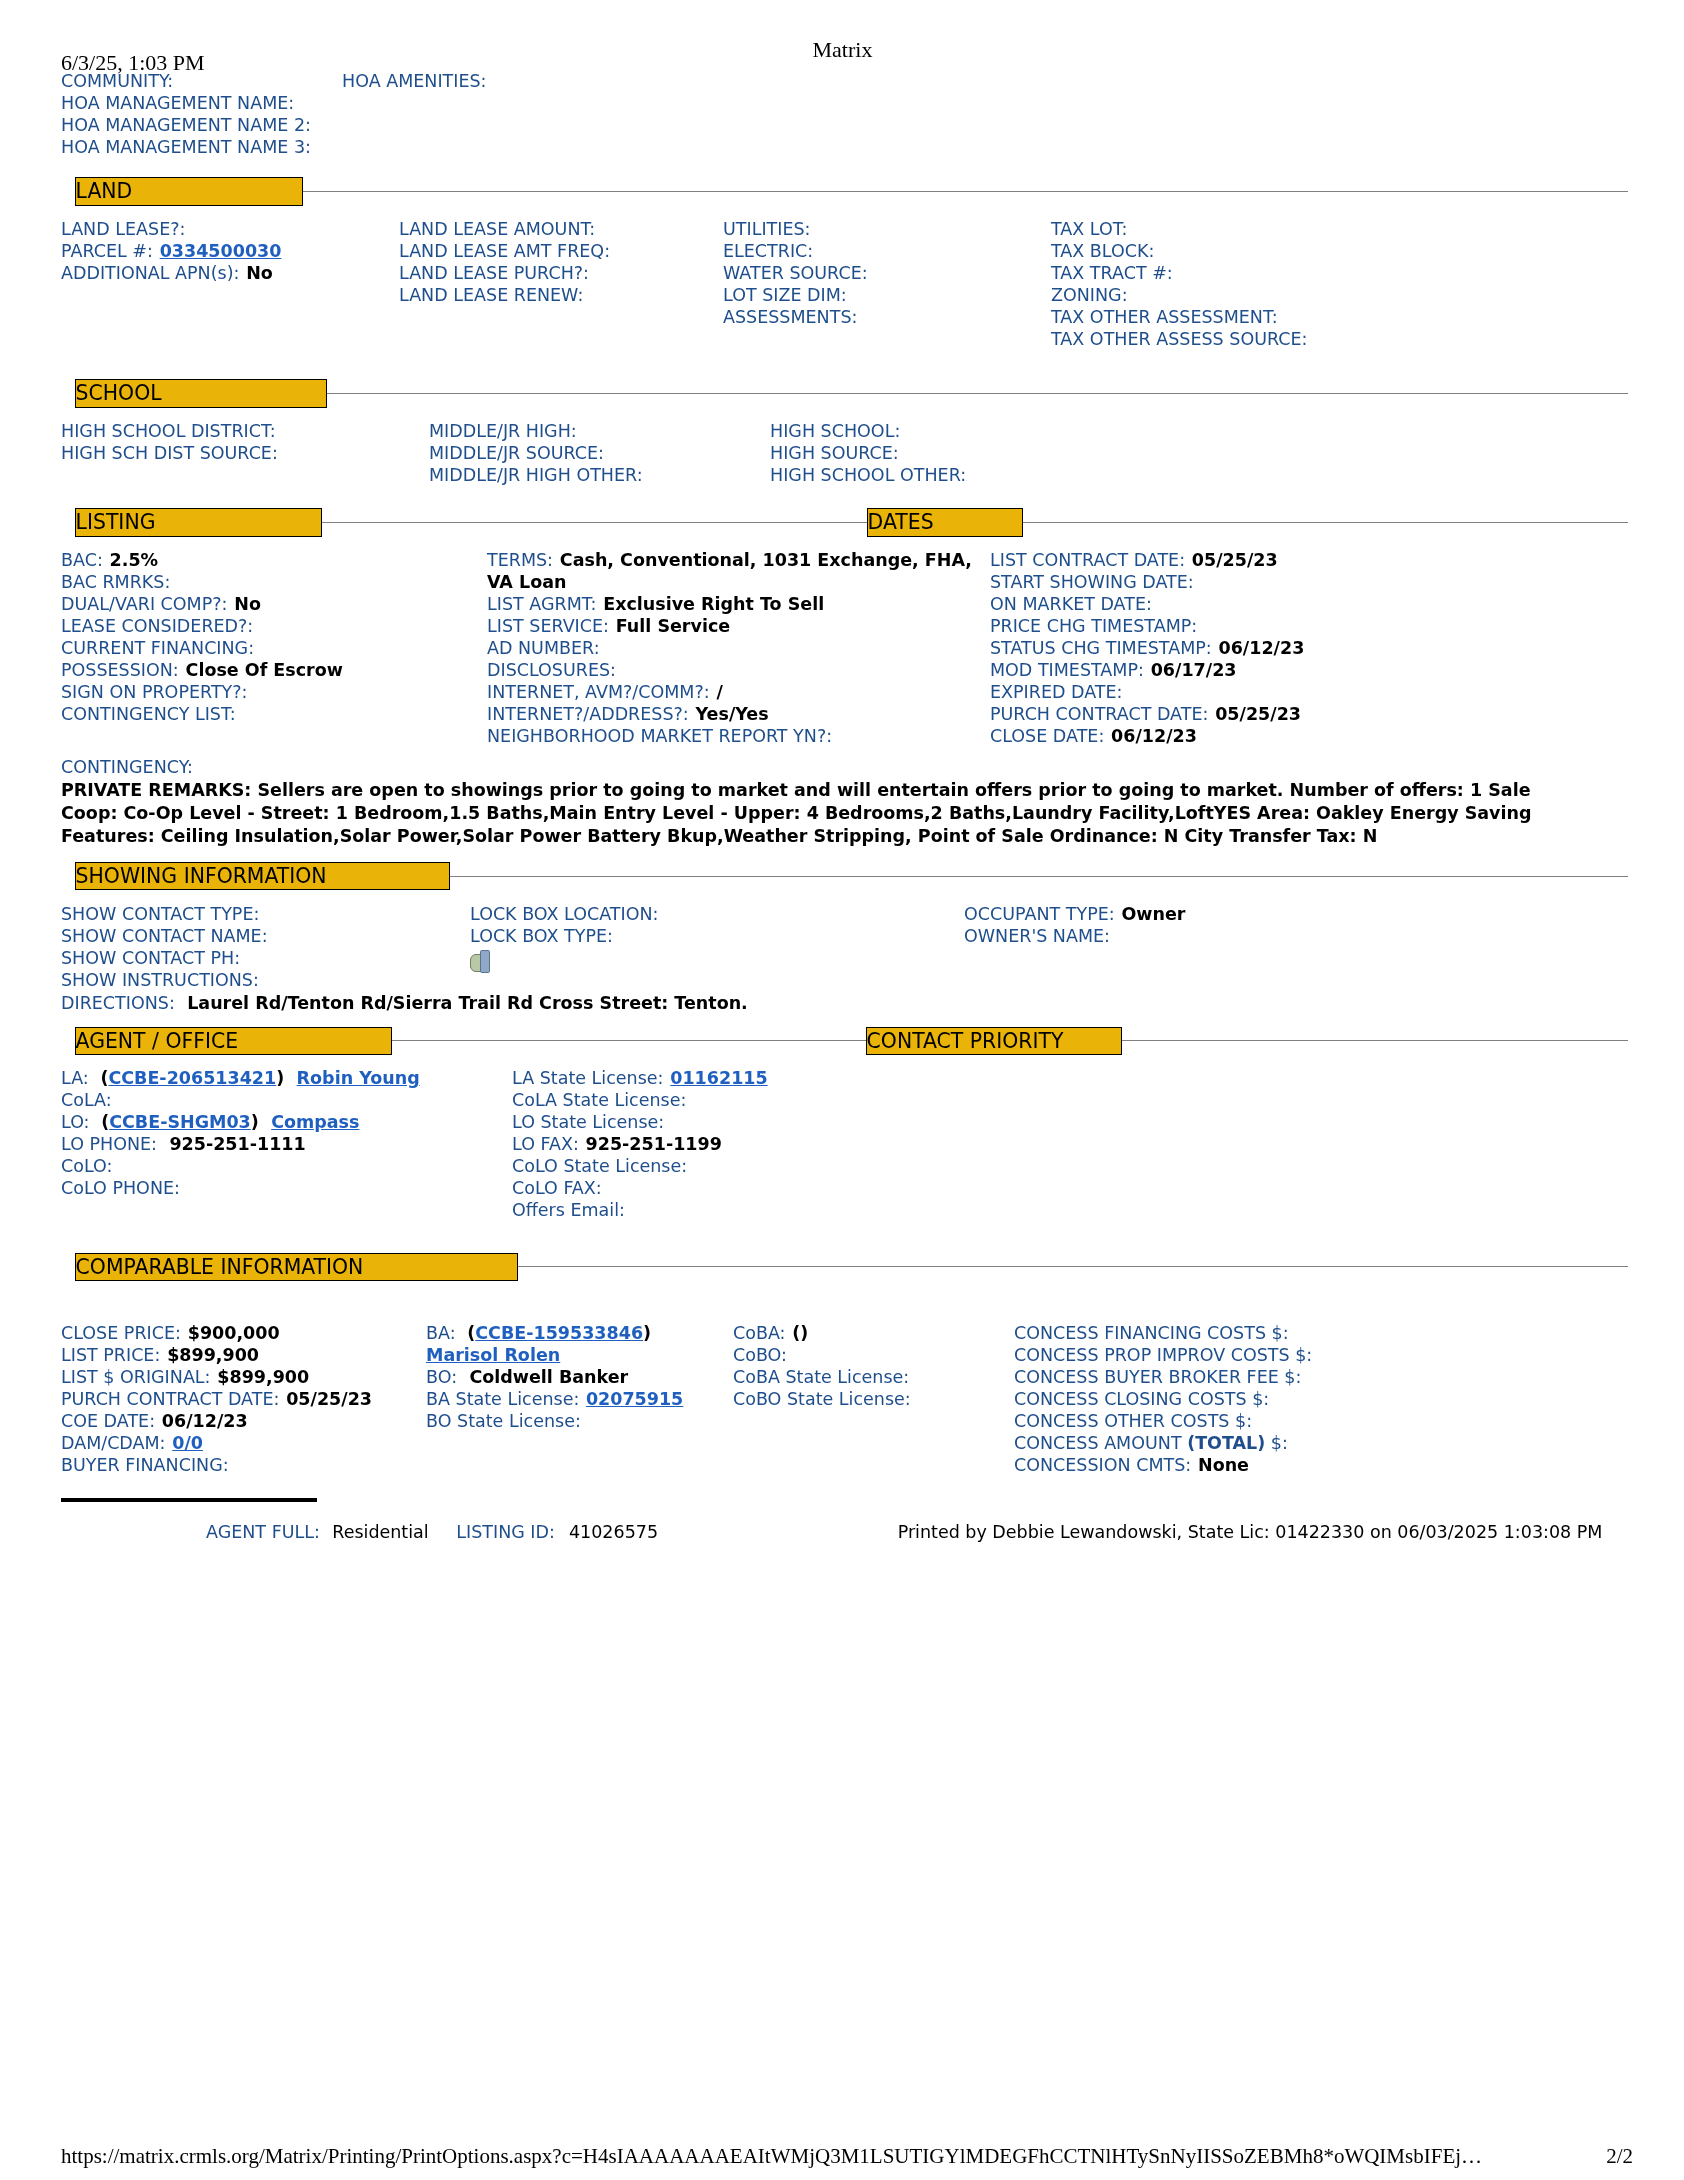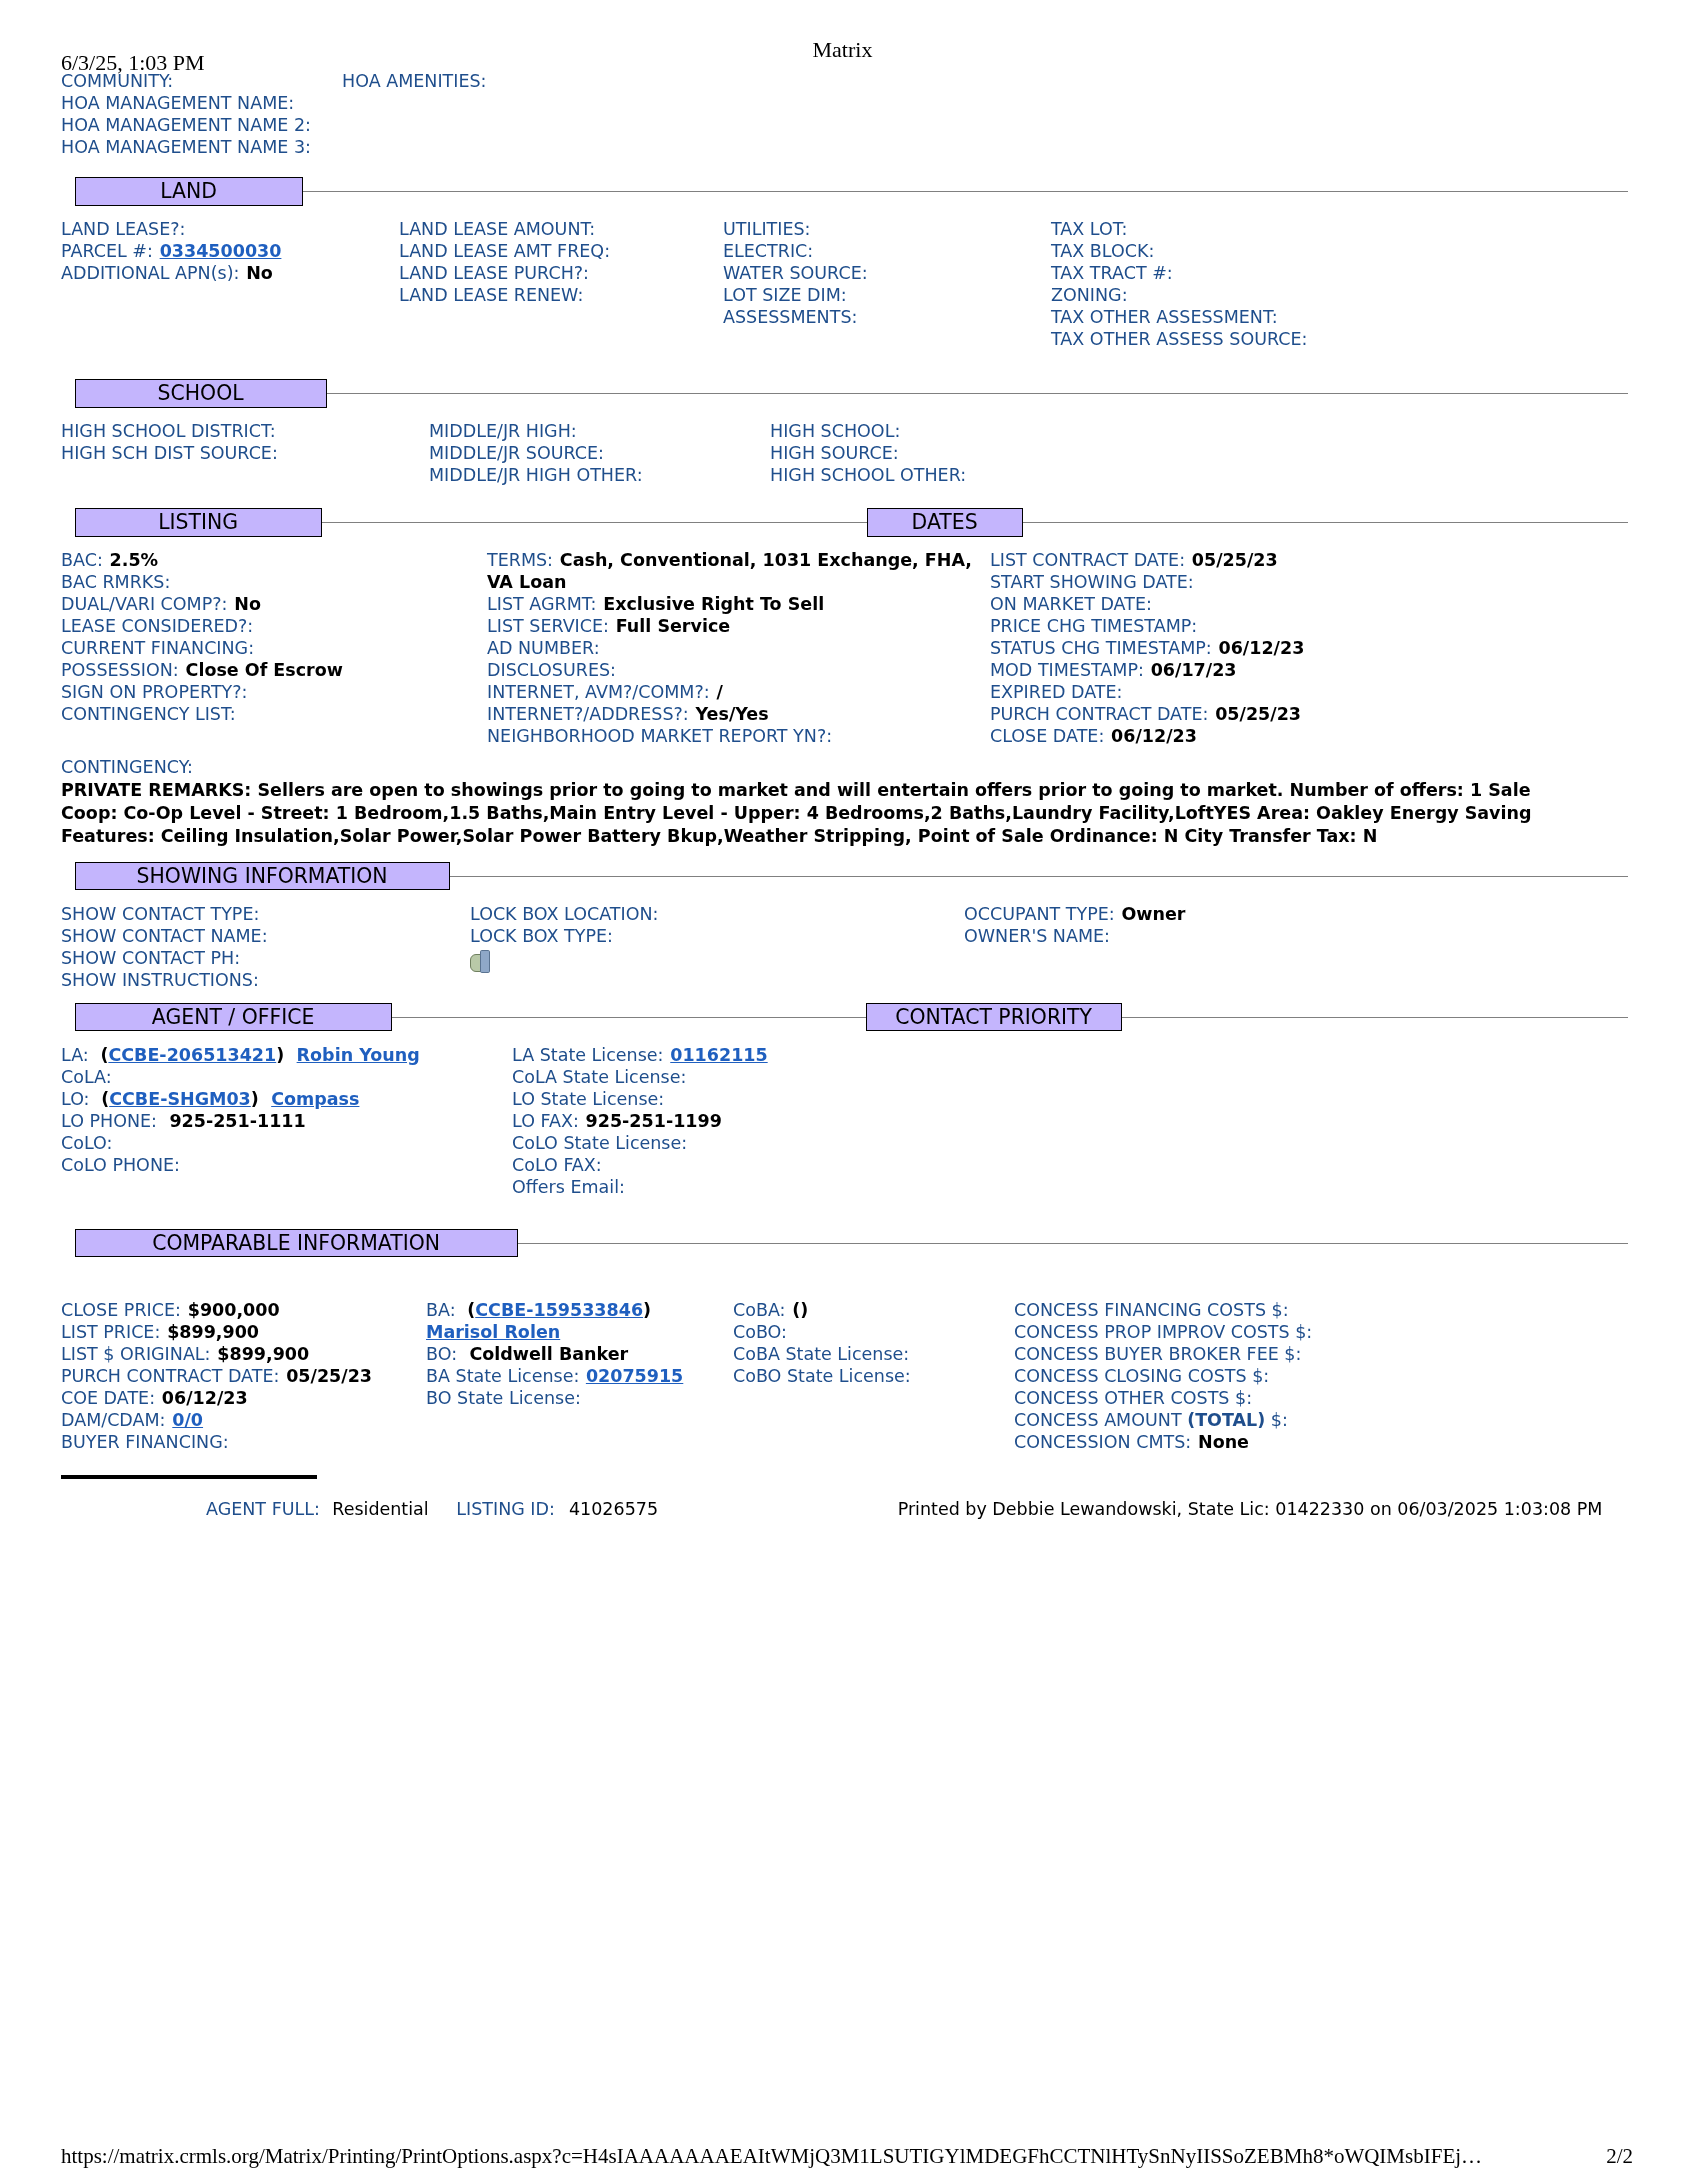--- a/index.html
+++ b/index.html
@@ -67,23 +67,22 @@
     display: flex;
     align-items: center;
     height: 29px;
     margin: 0;
   }
   .banner .cap {
     border: 1.7px solid #000;
     font-family: "DejaVu Sans", sans-serif;
     font-size: 20.4px;
     color: #000;
-    text-align: center;
     padding: 1.7px 0 2.6px 0;
-    background: #c4b5fd;
+    background: #eab308;
     box-sizing: border-box;
     white-space: nowrap;
   }
   .banner .rule {
     flex: 1 1 auto;
     height: 0;
     border-top: 1.7px solid #808080;
   }
 
   .cols { display: flex; }
@@ -275,20 +274,24 @@
           <span class="lockicon">
             <span class="body"></span><span class="shackle"></span>
           </span>
         </div>
       </div>
       <div class="c" style="width:443px">
           <div class="row"><span class="lbl">OCCUPANT TYPE:</span><span class="val" style="margin-left: 6.8px;">Owner</span></div>
           <div class="row"><span class="lbl">OWNER'S NAME:</span></div>
         </div>
     </div>
+    <div class="row" style="margin-top:1.7px">
+      <span class="lbl">DIRECTIONS:</span>
+      <span class="val" style="margin-left:6.8px">Laurel Rd/Tenton Rd/Sierra Trail Rd Cross Street: Tenton.</span>
+    </div>
 
     <div class="banner blk" style="margin-top:12px">
       <div class="cap" style="width:317px; margin-left:13.6px">AGENT / OFFICE</div>
       <div class="rule" style="flex:0 0 474px"></div>
       <div class="cap" style="width:256px">CONTACT PRIORITY</div>
       <div class="rule"></div>
     </div>
     <div class="cols" style="margin-top:12px">
       <div class="c" style="width:451px">
         <div class="row">

